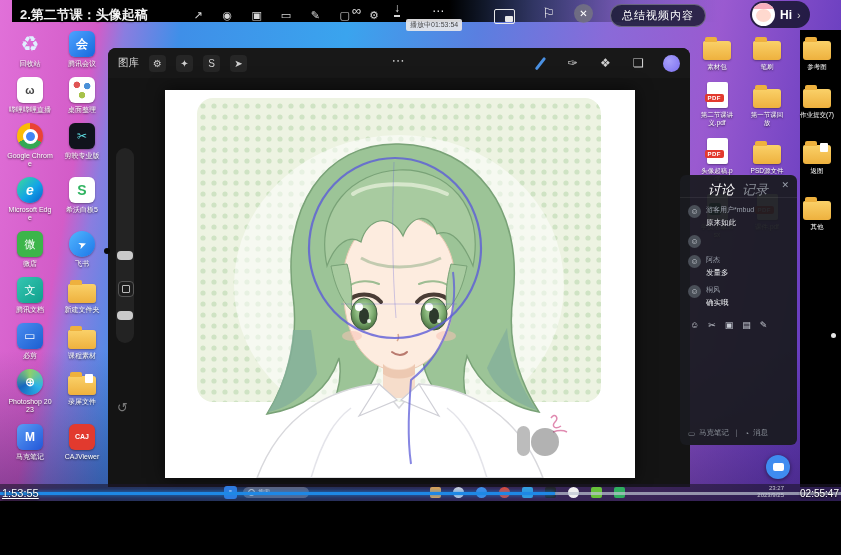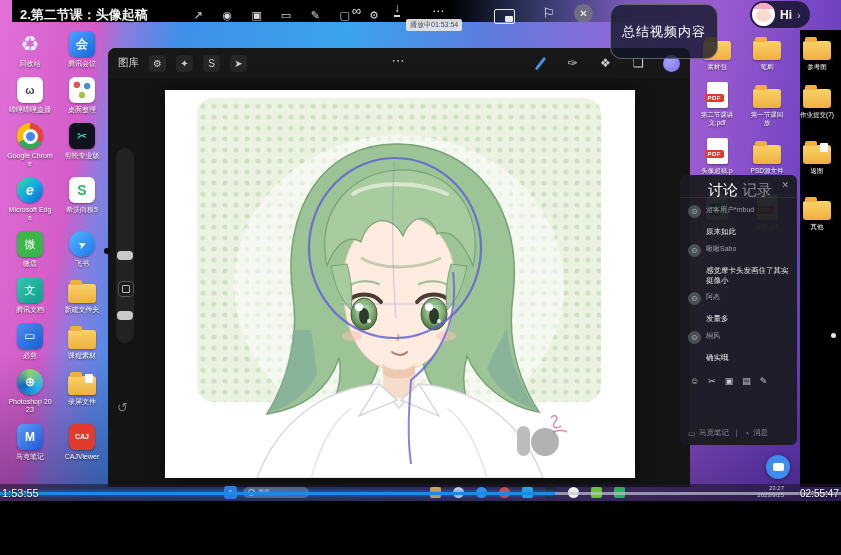--- a/index.html
+++ b/index.html
@@ -76,28 +76,28 @@
     border:1px solid #555;display:flex;align-items:center;justify-content:center;}
   .sb-square::after{content:"";width:6px;height:6px;border:1.5px solid #bbb;border-radius:1px;}
   .sb-undo{position:absolute;left:9px;top:352px;color:#777;font-size:13px;}
   .sidebar-dot{position:absolute;left:104px;top:248px;width:6px;height:6px;border-radius:50%;background:#0a0a0a;z-index:3;}
   .canvas{position:absolute;left:57px;top:42px;width:470px;height:388px;background:#fff;
     box-shadow:0 0 16px rgba(0,0,0,.65);}
   
   .chat{position:absolute;left:680px;top:175px;width:117px;height:270px;background:rgba(26,27,32,.94);
     border-radius:6px;z-index:5;color:#e8eaed;}
   .chat-header{position:relative;height:22px;border-bottom:1px solid rgba(255,255,255,.07);}
-  .chat-tab{position:absolute;top:6px;font-size:15px;color:#8a8f98;}
+  .chat-tab{position:absolute;top:6px;font-size:13px;color:#8a8f98;font-style:italic;}
   .chat-tab.active{color:#fff;}
   .chat-close{position:absolute;right:8px;top:5px;font-size:9px;color:#9aa0ab;}
   .cmsg{display:flex;gap:5px;padding:7px 8px 0;}
   .cav{width:13px;height:13px;border-radius:50%;background:#4a4f58;color:#c8ccd4;font-size:8px;
     display:flex;align-items:center;justify-content:center;flex:none;}
   .cname{font-size:7px;color:#9aa0ab;}
-  .ctext{font-size:7.5px;color:#e8eaed;margin-top:12px;line-height:1.3;}
+  .ctext{font-size:7.5px;color:#e8eaed;margin-top:3px;line-height:1.3;}
   .chat-actions{display:flex;gap:9px;padding:13px 10px 0;font-size:9px;color:#c8ccd4;}
   .chat-footer{position:absolute;left:8px;right:8px;bottom:7px;display:flex;align-items:center;gap:4px;
     font-size:7.5px;color:#8a8f98;}
   
   .topbar{position:absolute;left:12px;top:0;width:841px;height:22px;z-index:6;
     background:linear-gradient(90deg,#000 0%,#000 52%,rgba(0,0,0,.55) 62%,rgba(0,0,0,.12) 74%,rgba(0,0,0,0) 84%);}
   .vtitle{position:absolute;left:8px;top:6px;font-size:13px;font-weight:bold;color:#f2f2f2;
     text-shadow:0 1px 2px rgba(0,0,0,.8);}
   .topbar-tools{position:absolute;left:178px;top:0;width:192px;height:30px;display:flex;
     align-items:center;justify-content:space-between;}
@@ -105,22 +105,22 @@
   .tb-share{position:absolute;left:340px;top:3px;color:#e0e0e0;font-size:13px;}
   .tb-download{position:absolute;left:382px;top:2px;color:#e0e0e0;font-size:12px;border-bottom:2px solid #d8d8d8;line-height:1.1;}
   .tb-more{position:absolute;left:420px;top:4px;color:#e0e0e0;font-size:12px;letter-spacing:1px;}
   .play-tip{position:absolute;left:394px;top:19px;background:rgba(232,232,234,.92);color:#444;
     font-size:7px;padding:1px 4px;border-radius:2px;white-space:nowrap;}
   .pip{position:absolute;left:482px;top:9px;width:19px;height:13px;border:1.5px solid #e8e8e8;border-radius:2px;}
   .pip i{position:absolute;right:1px;bottom:1px;width:8px;height:6px;background:#e8e8e8;border-radius:1px;display:block;}
   .tb-flag{position:absolute;left:530px;top:5px;color:#eee;font-size:14px;}
   .tb-close{position:absolute;left:562px;top:4px;width:19px;height:19px;border-radius:50%;
     background:rgba(120,120,128,.75);color:#fff;font-size:10px;display:flex;align-items:center;justify-content:center;}
-  .summarize{position:absolute;left:598px;top:4px;height:21px;padding:16px 11px;border-radius:12px;
-    background:rgba(18,22,40,.78);border:1px solid rgba(255,255,255,.3);color:#fff;font-size:13px;
+  .summarize{position:absolute;left:598px;top:4px;height:21px;padding:0 11px;border-radius:12px;
+    background:rgba(18,22,40,.78);border:1px solid rgba(255,255,255,.3);color:#fff;font-size:11px;
     display:flex;align-items:center;letter-spacing:1px;}
   .hi-pill{position:absolute;left:738px;top:1px;height:27px;border-radius:14px;background:rgba(15,18,38,.8);
     display:flex;align-items:center;gap:5px;padding:0 9px 0 2px;}
   .avatar{width:23px;height:23px;border-radius:50%;background:#fff;position:relative;overflow:hidden;}
   .avatar::before{content:"";position:absolute;left:4px;top:6px;width:15px;height:13px;border-radius:50%;background:#ffd9cf;}
   .avatar::after{content:"";position:absolute;left:0;top:0;width:100%;height:6px;background:#f8aebe;border-radius:50% 50% 0 0;}
   .hi-text{color:#fff;font-size:12px;font-weight:bold;}
   .hi-arrow{color:#ccc;font-size:11px;}
   
   .rec-taskbar{position:absolute;left:0;top:484px;width:841px;height:17px;background:rgba(28,22,44,.6);z-index:3;}
@@ -130,21 +130,21 @@
     background:rgba(120,126,150,.65);color:#e0e0e6;font-size:6px;display:flex;align-items:center;gap:3px;
     padding:0 5px;z-index:3;}
   .tk-search i{width:5px;height:5px;border:1px solid #ddd;border-radius:50%;display:block;}
   .tk-row{position:absolute;left:430px;top:487px;display:flex;gap:12px;z-index:3;}
   .tkicon{width:11px;height:11px;border-radius:2px;}
   .tkicon.round{border-radius:50%;}
   .tk-clock{position:absolute;left:744px;top:485px;width:40px;text-align:right;color:#c9c9d4;
     font-size:6px;line-height:1.2;z-index:3;}
   .seek-track{position:absolute;left:0;top:492px;width:841px;height:3px;background:rgba(190,196,210,.7);z-index:4;}
   .seek-fill{height:3px;background:#1e88e5;box-shadow:0 0 4px rgba(30,136,229,.9);}
-  .time-cur{position:absolute;left:2px;top:487px;color:#fff;font-size:11px;text-shadow:0 1px 2px #000;z-index:5;}
+  .time-cur{position:absolute;left:2px;top:487px;color:#fff;font-size:11px;text-shadow:0 1px 2px #000;z-index:5;text-decoration:underline;}
   .time-total{position:absolute;right:2px;top:488px;color:#fff;font-size:10px;text-shadow:0 1px 2px #000;z-index:5;}
   
   .controls{position:absolute;left:0;top:501px;width:841px;height:54px;background:#000;z-index:6;}
   .float-btn{position:absolute;left:766px;top:455px;width:24px;height:24px;border-radius:50%;
     background:#3f8cf0;z-index:4;display:flex;align-items:center;justify-content:center;box-shadow:0 1px 4px rgba(0,0,0,.5);}
   .float-btn i{width:11px;height:8px;background:#fff;border-radius:2px;display:block;}
   .white-dot{position:absolute;left:831px;top:333px;width:5px;height:5px;border-radius:50%;
     background:rgba(255,255,255,.9);z-index:4;}
 </style>
 </head>
@@ -410,24 +410,20 @@
     <div id="chat-messages">
         <div class="cmsg">
           <span class="cav">☺</span>
           <div class="cbody">
             <div class="cname">游客用户*mbud</div>
             <div class="ctext">原来如此</div>
           </div>
         </div>
         <div class="cmsg">
           <span class="cav">☺</span>
-          <div class="cbody">
-            <div class="cname">啾啾Sabo</div>
-            <div class="ctext">感觉摩卡头发画住了其实挺像小</div>
-          </div>
         </div>
         <div class="cmsg">
           <span class="cav">☺</span>
           <div class="cbody">
             <div class="cname">阿杰</div>
             <div class="ctext">发量多</div>
           </div>
         </div>
         <div class="cmsg">
           <span class="cav">☺</span>

